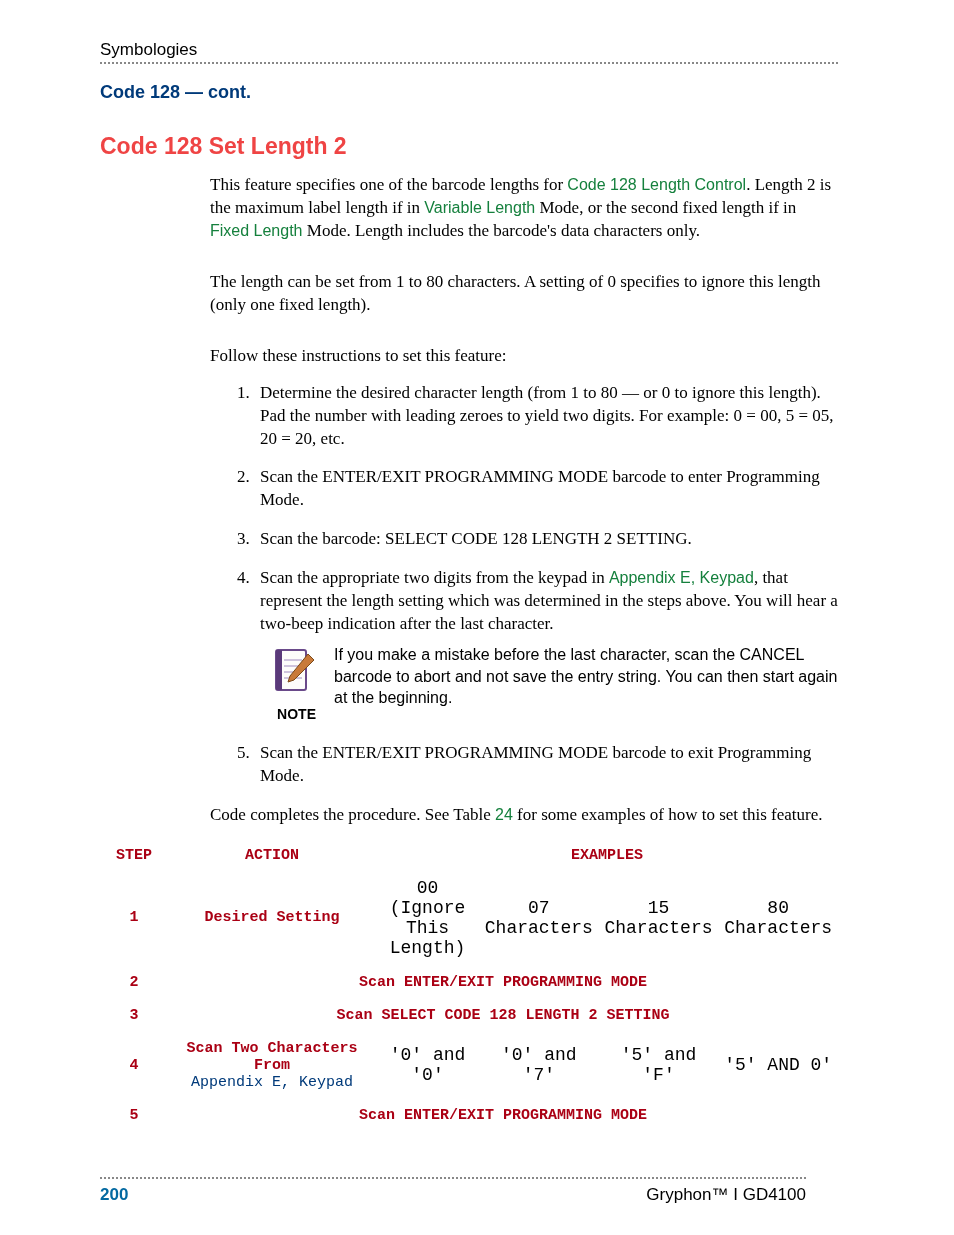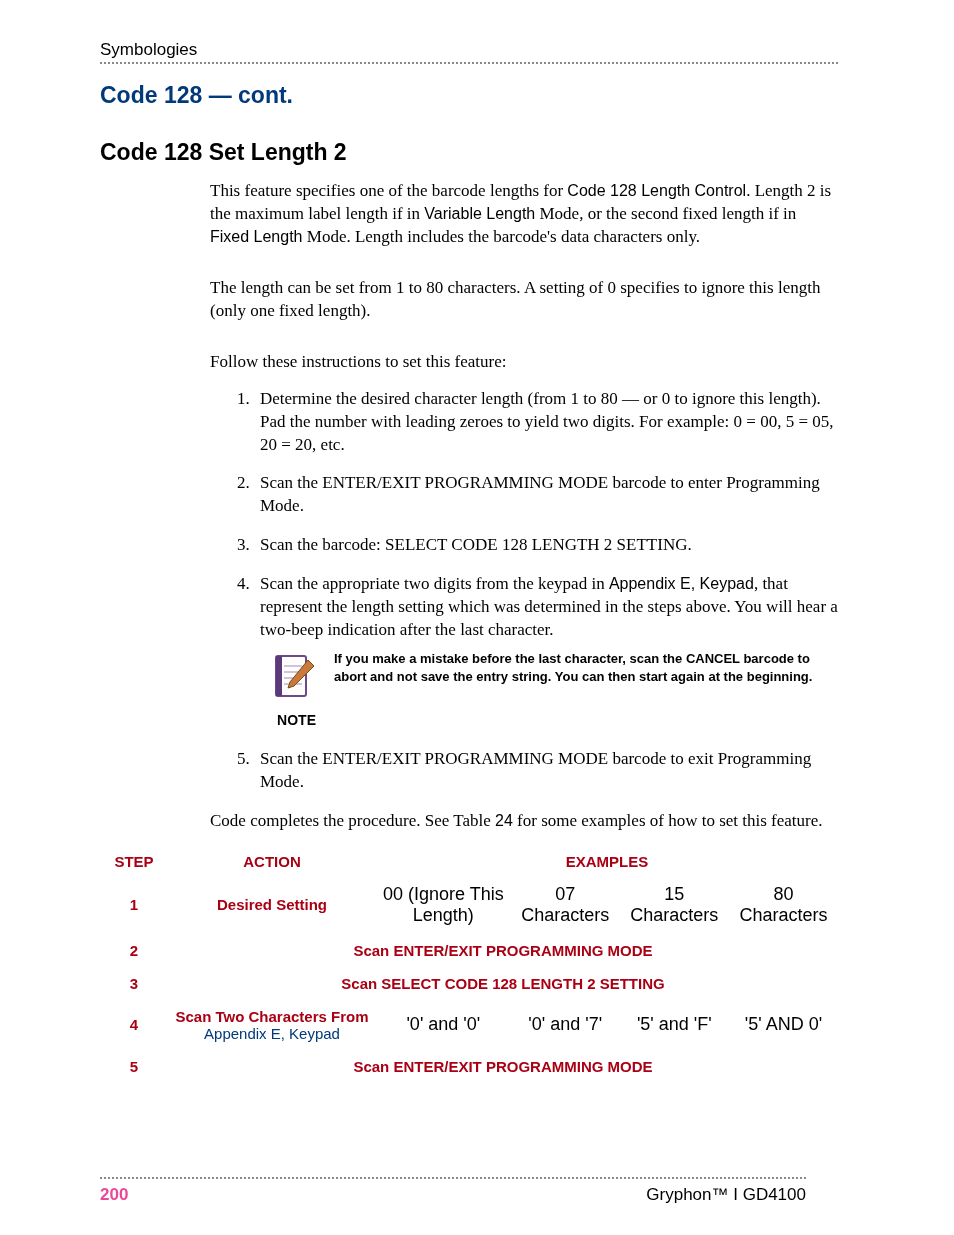--- a/index.html
+++ b/index.html
@@ -27,40 +27,40 @@
     border-top: 2px dotted #888;
     margin: 2px 0 18px 0;
   }
   .dotted-rule.bottom {
     margin: 0 0 6px 0;
   }
   h1.cont {
     font-family: "Myriad Pro", "Segoe UI", Arial, sans-serif;
     font-weight: 700;
     color: #003a7a;
-    font-size: 23px;
+    font-size: 18px;
     margin: 6px 0 30px 0;
   }
   h2.section {
     font-family: "Myriad Pro", "Segoe UI", Arial, sans-serif;
     font-weight: 700;
-    color: #000000;
+    color: #ef4444;
     font-size: 23px;
     margin: 0 0 14px 0;
   }
   .body-block {
     margin-left: 110px;
     font-size: 17px;
     line-height: 1.35;
   }
   .para { margin: 0 0 28px 0; }
   .para.tight { margin-bottom: 14px; }
   .link {
     font-family: "Myriad Pro", "Segoe UI", Arial, sans-serif;
-    color: #000000;
+    color: #15803d;
     font-size: 16px;
   }
   ol.steps {
     margin: 0 0 8px 0;
     padding-left: 44px;
   }
   ol.steps > li {
     margin-bottom: 16px;
     padding-left: 6px;
     line-height: 1.35;
@@ -81,35 +81,35 @@
     height: 50px;
     margin: 0 auto 4px auto;
   }
   .note-label {
     font-family: "Myriad Pro", "Segoe UI", Arial, sans-serif;
     font-weight: 700;
     font-size: 14px;
   }
   .note-text {
     font-family: "Myriad Pro", "Segoe UI", Arial, sans-serif;
-    font-weight: 700;
-    font-size: 13px;
+    font-weight: 400;
+    font-size: 16px;
     line-height: 1.35;
   }
   .table-caption {
     font-family: "Myriad Pro", "Segoe UI", Arial, sans-serif;
     font-weight: 700;
     color: #aa0014;
     font-size: 17px;
     margin: 24px 0 12px 110px;
   }
   table.examples {
     width: 100%;
     border-collapse: collapse;
-    font-family: Liberation Sans, sans-serif;
+    font-family: Liberation Mono, monospace;
   }
   table.examples th {
     color: #aa0014;
     font-weight: 700;
     text-transform: uppercase;
     font-size: 15px;
     padding: 6px 4px;
   }
   table.examples td {
     padding: 8px 4px;
@@ -131,21 +131,21 @@
     right: 80px;
     bottom: 30px;
   }
   .footer-row {
     display: flex;
     justify-content: space-between;
     font-family: "Myriad Pro", "Segoe UI", Arial, sans-serif;
     font-size: 17px;
   }
   .footer-row .pnum {
-    color:#ec4899; font-weight:700;
+    color:#0369a1; font-weight:700;
   }
 </style>
 </head>
 <body>
 
 <div class="page">
 
   <div class="running-head">Symbologies</div>
   <hr class="dotted-rule">
 

